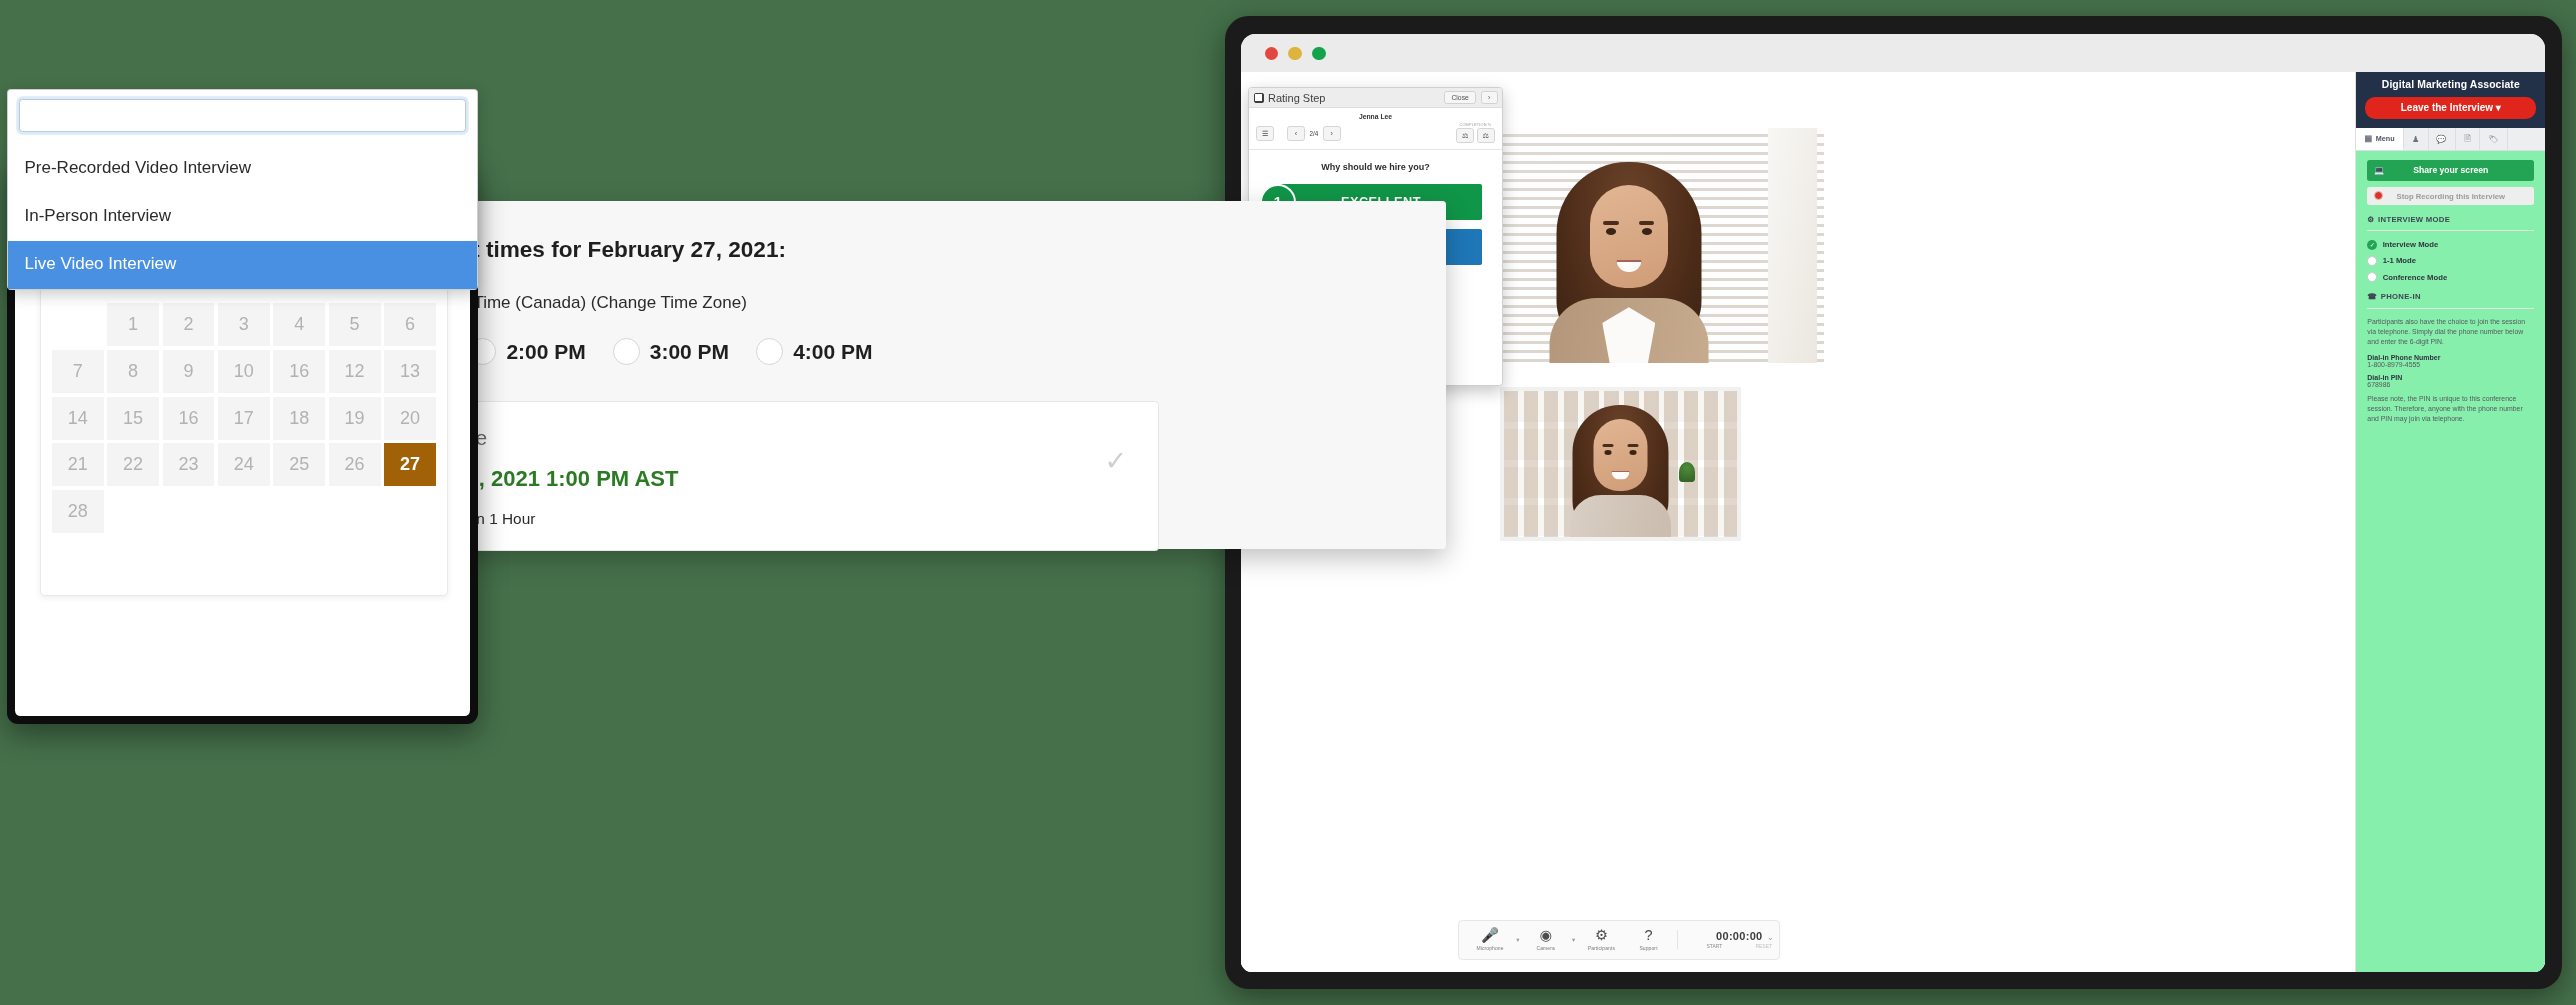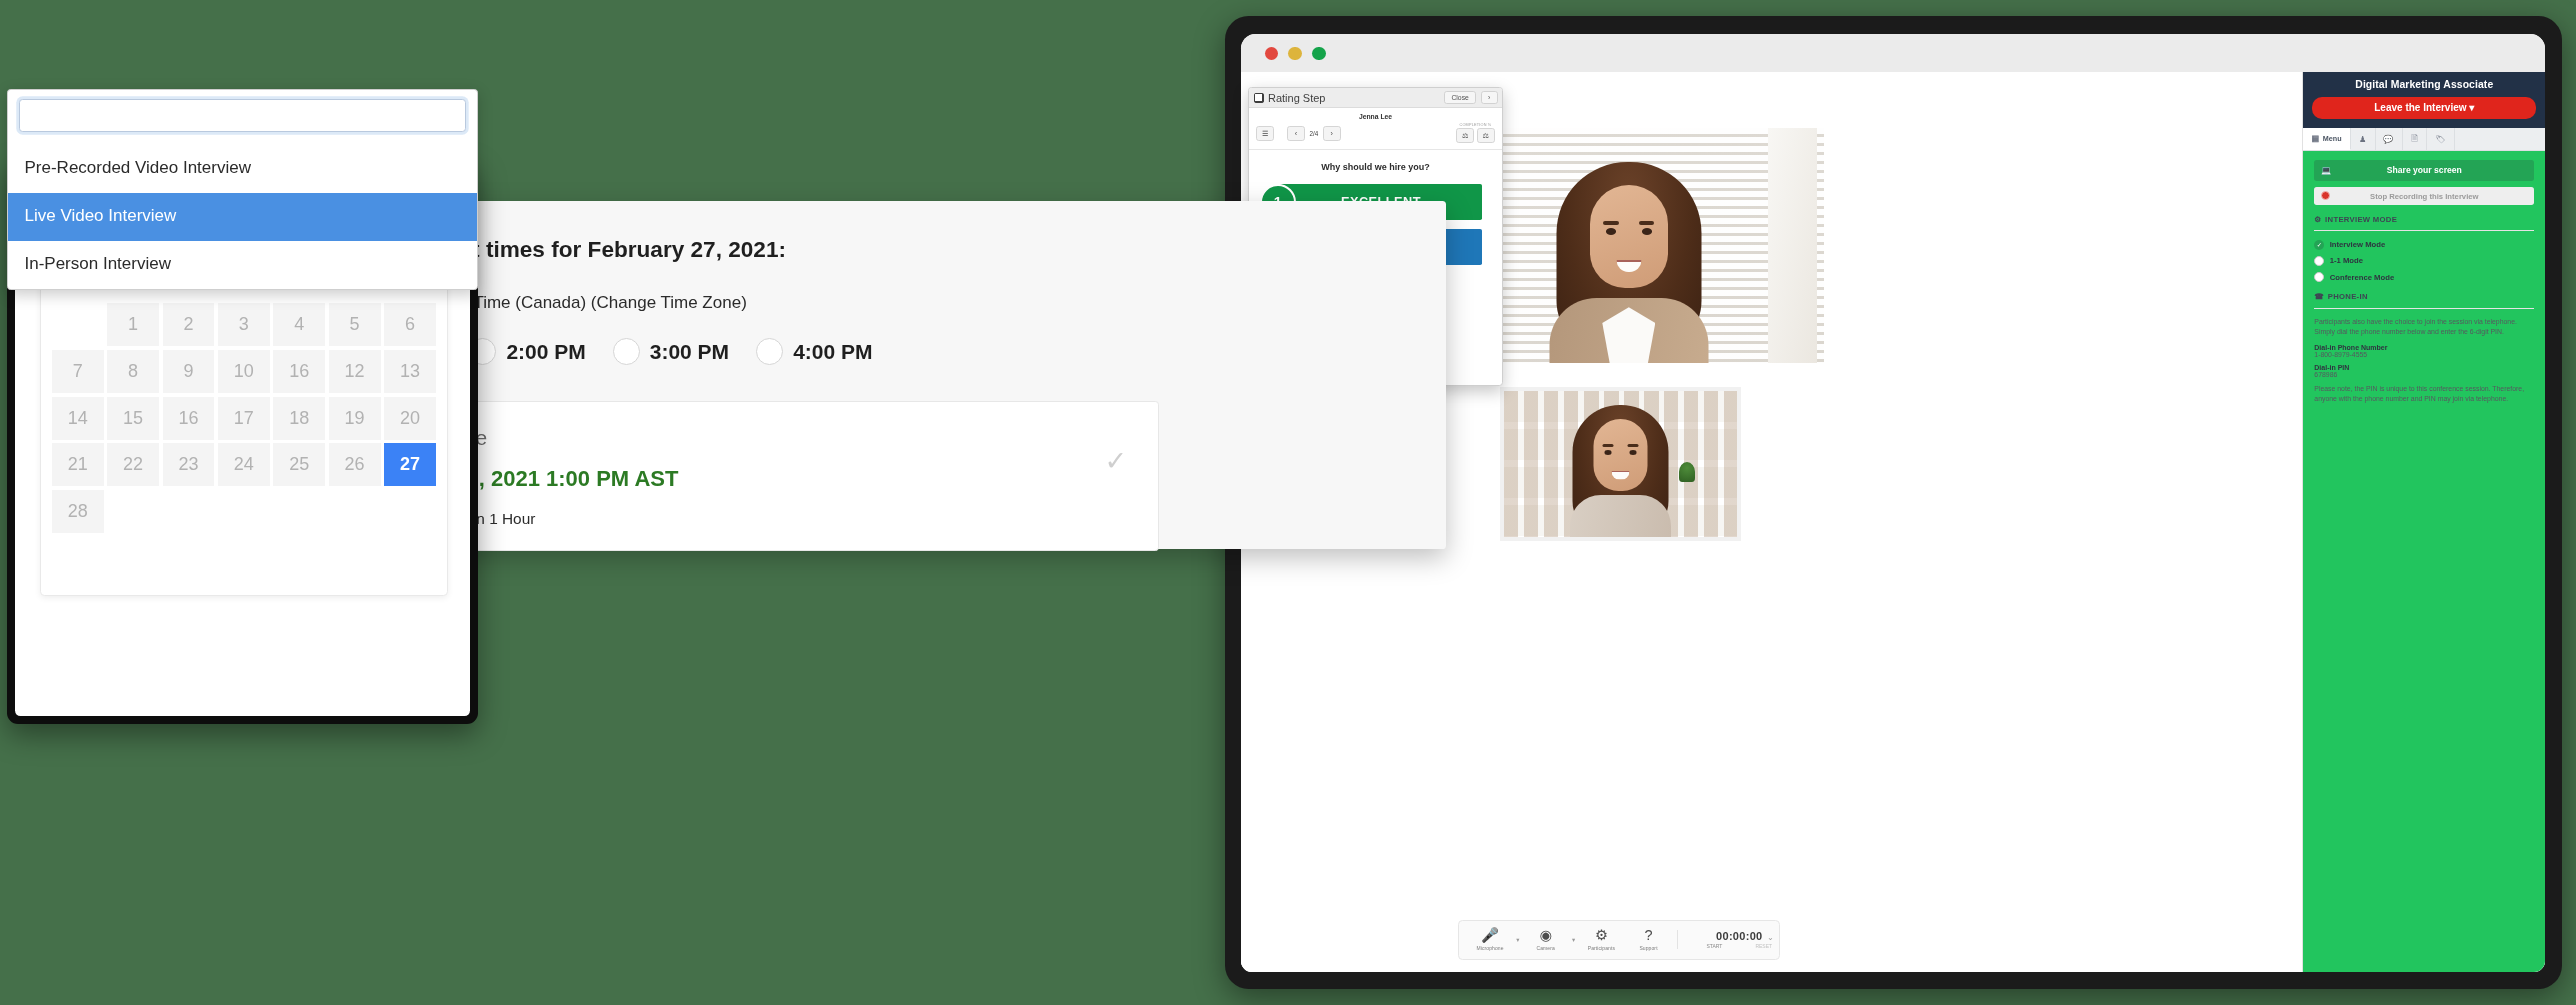--- a/index.html
+++ b/index.html
@@ -194,22 +194,22 @@
   }
   #timer-value { font-size: 11px; font-weight: bold; color: #3d3d3d; letter-spacing: 0.3px; }
   #timer-actions { display: flex; gap: 33px; margin-top: 0.9px; }
   .timer-act { font-size: 5px; }
   #timer-start { color: #8b8b8b; }
   #timer-reset { color: #c2c2c2; }
   #timer-caret { position: absolute; right: -1.8px; top: 1.8px; font-size: 8.2px; color: #9d9d9d; }
 
   
   #vi-sidebar {
-    width: 243px;
-    background: #22c55e;
+    width: 190px;
+    background: #86efac;
     position: relative;
     border-left: 0.9px solid #e1e1e1;
   }
   #vi-sidebar-header {
     background: #223147;
     padding: 7.2px 9px 9px;
     text-align: center;
   }
   #vi-job-title {
     color: #ffffff; font-size: 10.4px; font-weight: bold;
@@ -451,21 +451,21 @@
   }
   .day {
     height: 43px;
     background: #f4f4f4;
     color: #b2b2b2;
     font-size: 18px;
     display: flex; align-items: center; justify-content: center;
     cursor: pointer;
   }
   .day.blank { background: transparent; cursor: default; }
-  .day.selected { background: #3b82f6; color: #ffffff; font-weight: bold; }
+  .day.selected { background: #a16207; color: #ffffff; font-weight: bold; }
   #cal-legend { position: absolute; left: 27px; top: 453px; }
   .legend-row { display: flex; align-items: center; gap: 13.6px; margin-bottom: 16.3px; }
   .legend-swatch-available { width: 17px; height: 17px; background: #f1f1f1; border: 0.9px solid #dfdfdf; }
   .legend-swatch-selected { width: 17px; height: 17px; background: #3c8a34; }
   .legend-label { font-size: 19px; color: #2b2b2b; }
 
   
   #method-dropdown {
     position: absolute;
     left: 7.2px; top: 89px;
@@ -786,16 +786,16 @@
 
     </div>
   </div>
 </div>
 
 <div id="method-dropdown">
   <div id="dropdown-search-wrap">
     <input id="dropdown-search" type="text" placeholder="" style="">
   </div>
   <div class="dropdown-item">Pre-Recorded Video Interview</div>
+  <div class="dropdown-item">In-Person Interview</div>
   <div class="dropdown-item highlighted">Live Video Interview</div>
-  <div class="dropdown-item">In-Person Interview</div>
 </div>
 
 
 </body></html>

